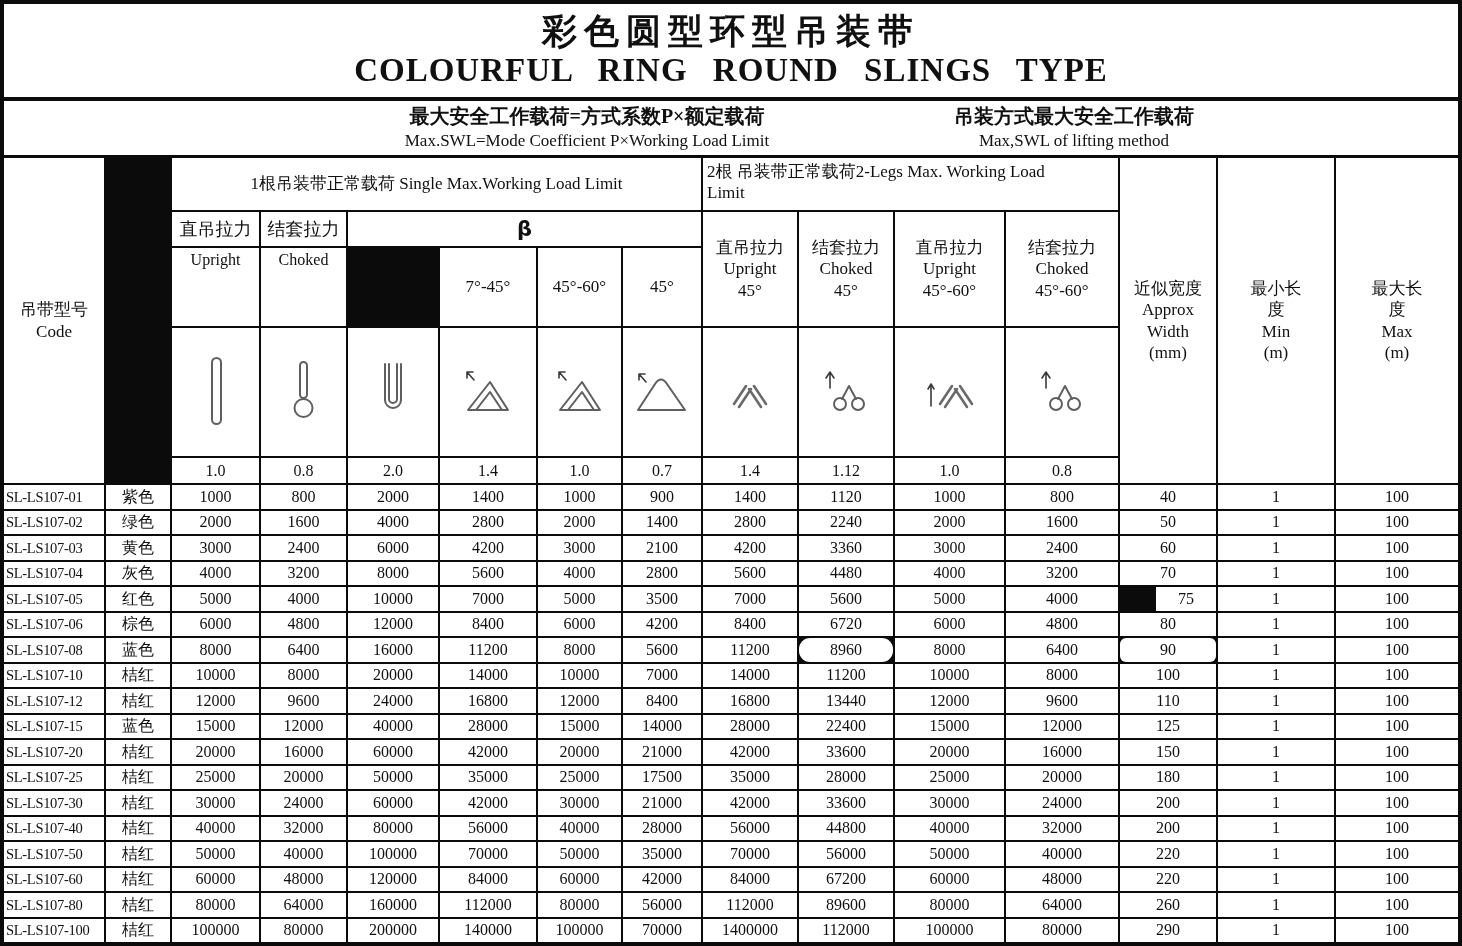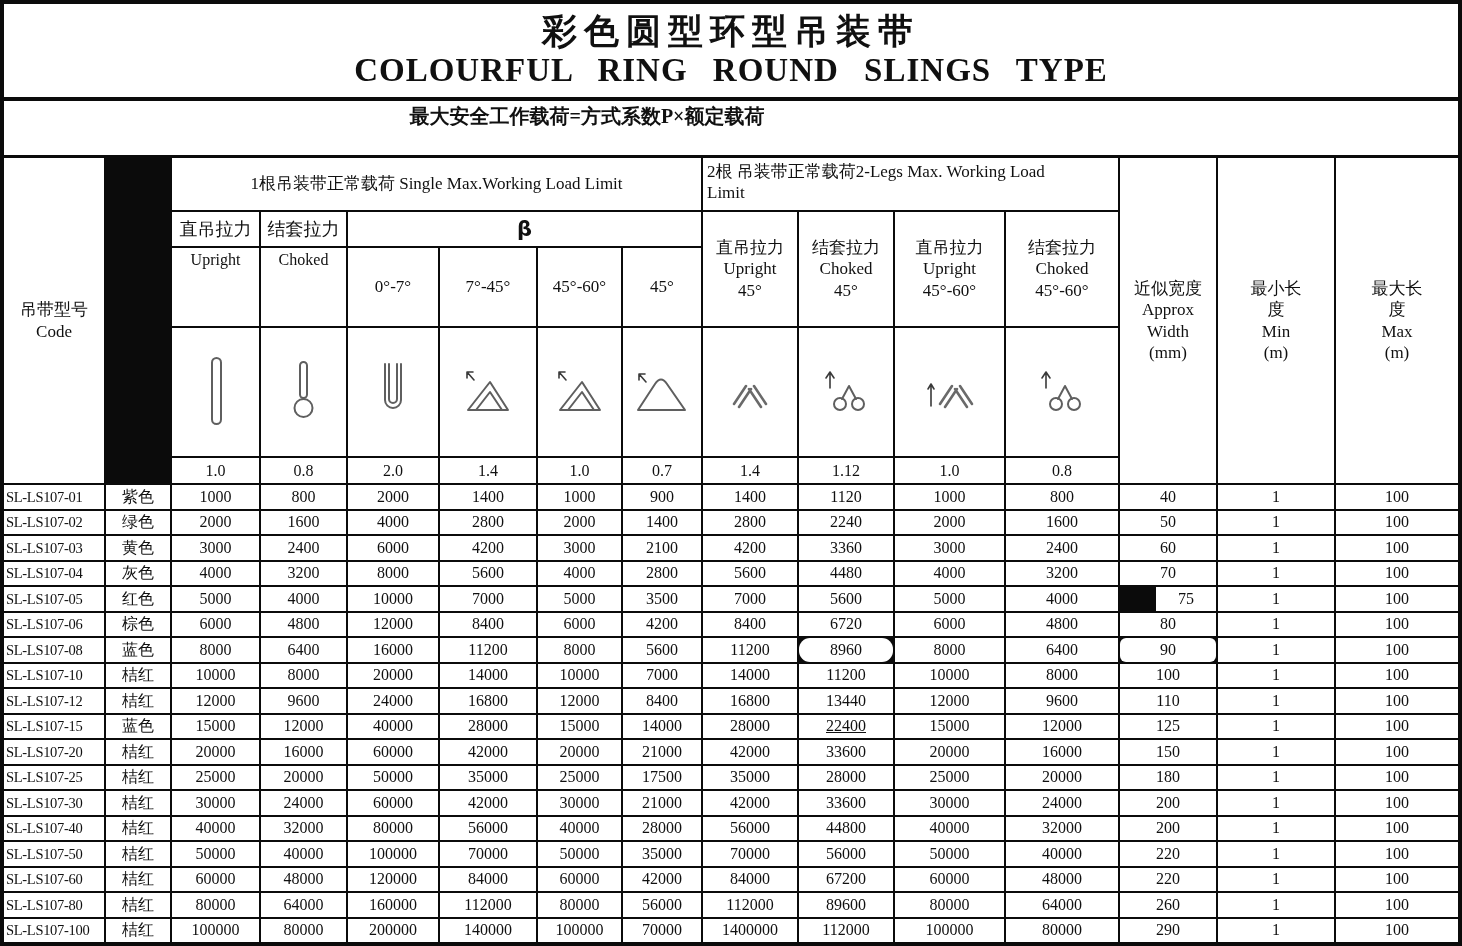--- a/index.html
+++ b/index.html
@@ -87,20 +87,25 @@
 <div class="page">
 
   <div class="title-sec">
     <div class="title-zh">彩色圆型环型吊装带</div>
     <div class="title-en">COLOURFUL  RING  ROUND  SLINGS  TYPE</div>
   </div>
 
   <div class="subtitle-sec">
     <div class="sub-block sub-left">
       <div class="sub-zh">最大安全工作载荷=方式系数P×额定载荷</div>
+      <div class="sub-en">Max.SWL=Mode Coefficient P×Working Load Limit</div>
+    </div>
+    <div class="sub-block sub-right">
+      <div class="sub-zh">吊装方式最大安全工作载荷</div>
+      <div class="sub-en">Max,SWL of lifting method</div>
     </div>
   </div>
 
   <div class="grid" id="grid">
 
     <div class="cell hd c-code">吊带型号
 Code</div>
     <div class="cell grp c-g1">1根吊装带正常载荷   Single Max.Working Load Limit</div>
     <div class="cell grp grp2 c-g2">2根 吊装带正常载荷2-Legs Max.  Working Load
 Limit</div>
@@ -116,21 +121,20 @@
 度
 Max
 (m)</div>
 
     <div class="cell zh18 c-uz">直吊拉力</div>
     <div class="cell zh18 c-cz">结套拉力</div>
     <div class="cell beta c-beta">β</div>
 
     <div class="cell c-ue">Upright</div>
     <div class="cell c-ce">Choked</div>
-    <div class="cell hd c-a1">0°-7°</div>
     <div class="cell hd c-a2">7°-45°</div>
     <div class="cell hd c-a3">45°-60°</div>
     <div class="cell hd c-a4">45°</div>
 
     <div class="cell hd c-l1">直吊拉力
 Upright
 45°</div>
     <div class="cell hd c-l2">结套拉力
 Choked
 45°</div>
@@ -352,21 +356,21 @@
       <div class="cell" style="grid-area: 14 / 15;">100</div>
       <div class="cell code" style="grid-area: 15 / 1;">SL-LS107-15</div>
       <div class="cell" style="grid-area: 15 / 2;">蓝色</div>
       <div class="cell" style="grid-area: 15 / 3;">15000</div>
       <div class="cell" style="grid-area: 15 / 4;">12000</div>
       <div class="cell" style="grid-area: 15 / 5;">40000</div>
       <div class="cell" style="grid-area: 15 / 6;">28000</div>
       <div class="cell" style="grid-area: 15 / 7;">15000</div>
       <div class="cell" style="grid-area: 15 / 8;">14000</div>
       <div class="cell" style="grid-area: 15 / 9;">28000</div>
-      <div class="cell" style="grid-area: 15 / 10; text-decoration: underline;">22400</div>
+      <div class="cell" style="grid-area: 15 / 10;">22400</div>
       <div class="cell" style="grid-area: 15 / 11;">15000</div>
       <div class="cell" style="grid-area: 15 / 12;">12000</div>
       <div class="cell" style="grid-area: 15 / 13;">125</div>
       <div class="cell" style="grid-area: 15 / 14;">1</div>
       <div class="cell" style="grid-area: 15 / 15;">100</div>
       <div class="cell code" style="grid-area: 16 / 1;">SL-LS107-20</div>
       <div class="cell" style="grid-area: 16 / 2;">桔红</div>
       <div class="cell" style="grid-area: 16 / 3;">20000</div>
       <div class="cell" style="grid-area: 16 / 4;">16000</div>
       <div class="cell" style="grid-area: 16 / 5;">60000</div>

